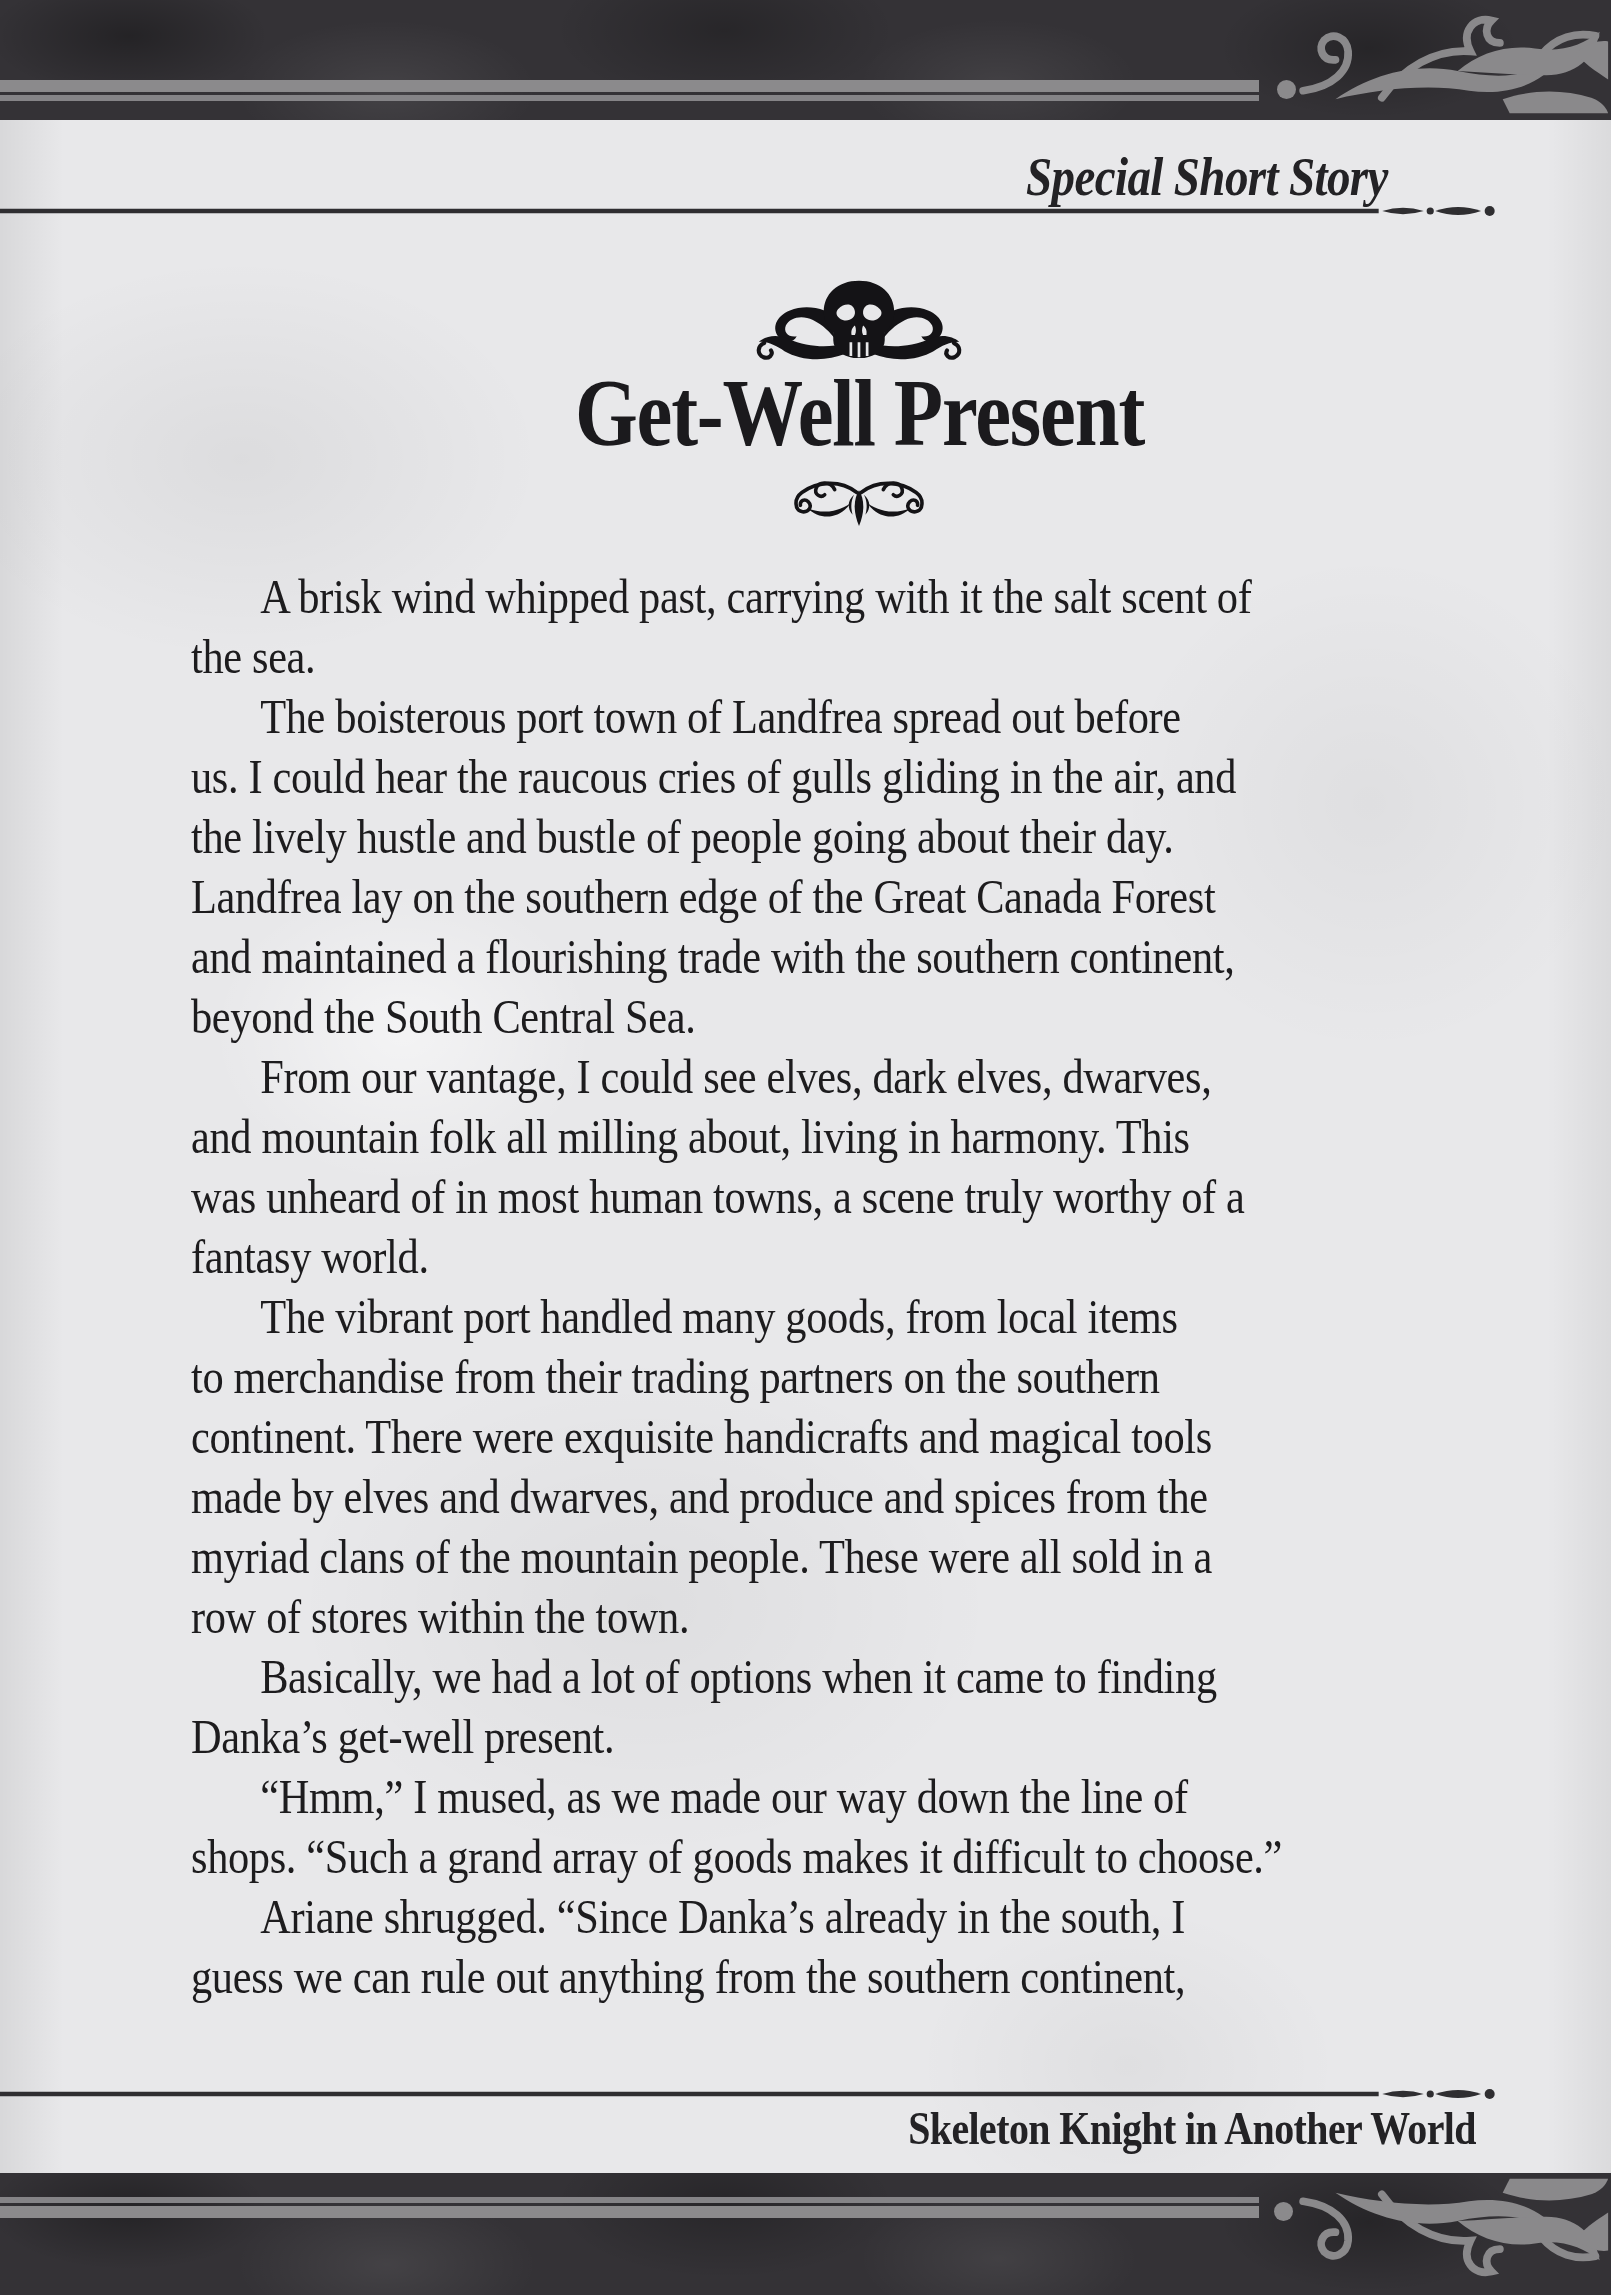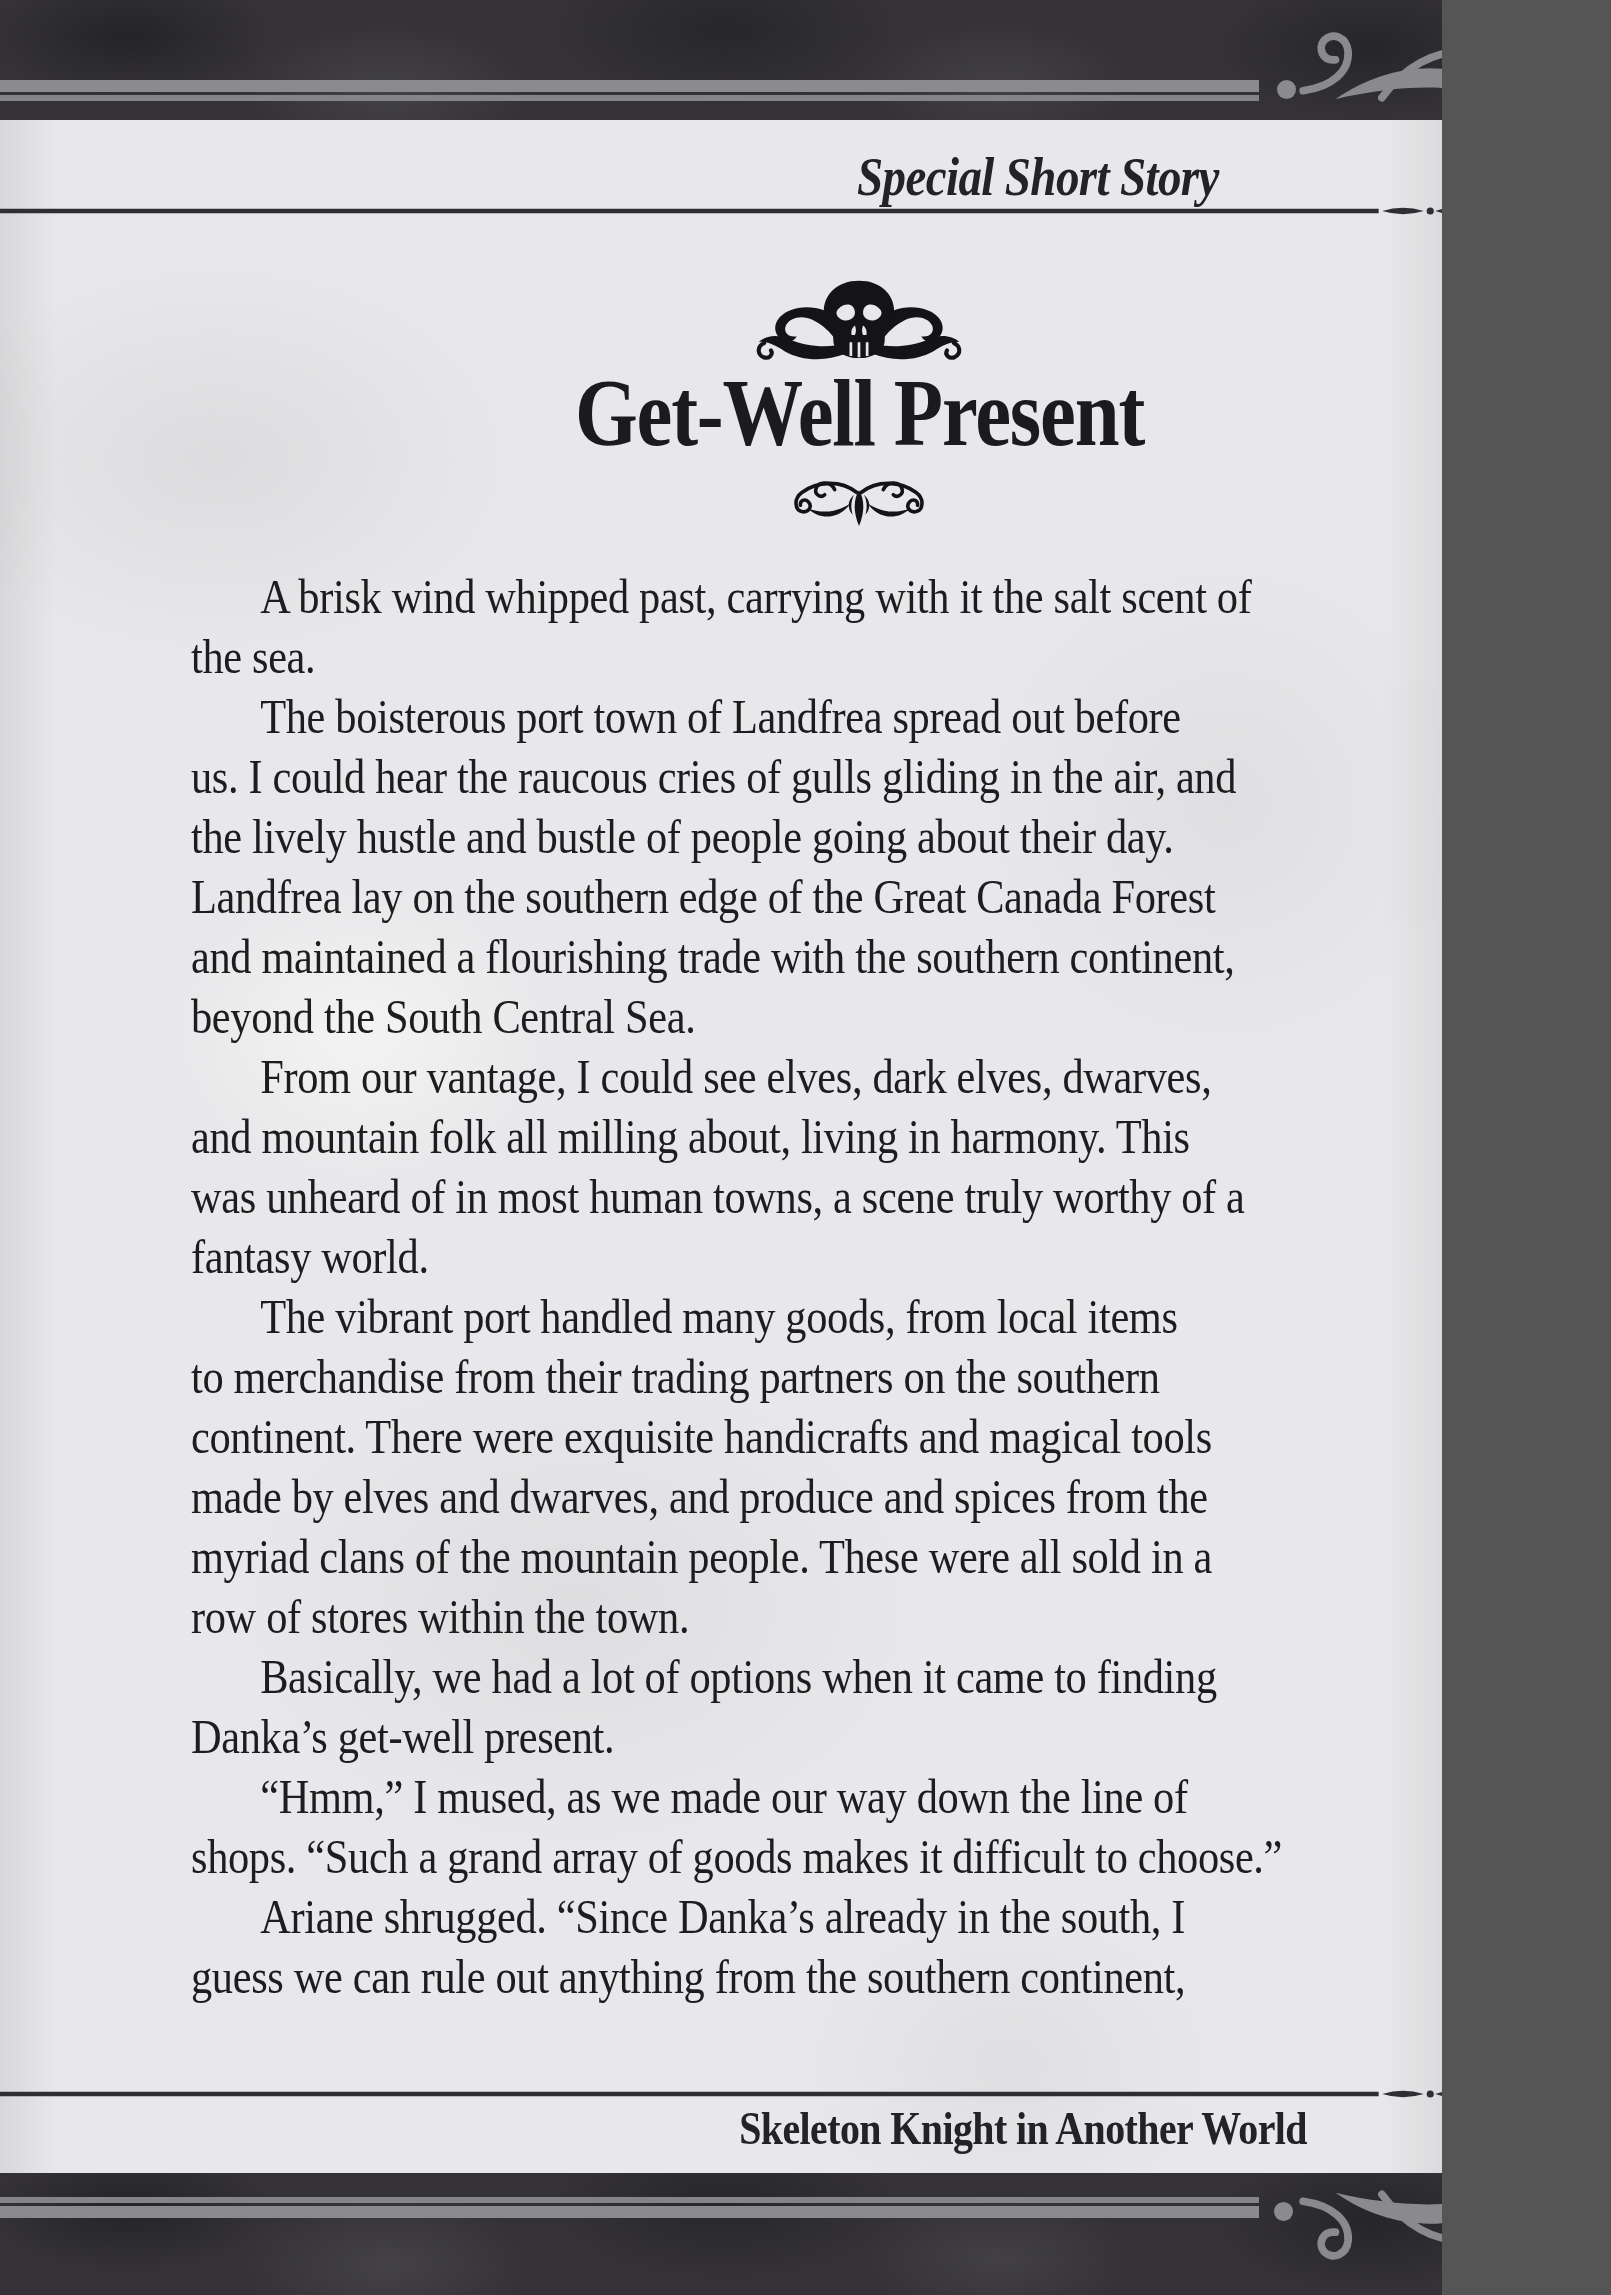--- a/index.html
+++ b/index.html
@@ -1,18 +1,18 @@
 <!DOCTYPE html>
 <html style="font-size:11.5px"><head>
 <meta charset="utf-8">
 <style>
   html,body{margin:0;padding:0;background:#555;}
   .page{
     position:relative;
-    width:1442px;height:2295px;
+    width:1611px;height:2295px;
     overflow:hidden;
     font-family:"Liberation Serif","DejaVu Serif",serif;
     background:
       radial-gradient(430px 286px at 15% 20%, rgba(0,0,0,.05), transparent 70%),
       radial-gradient(358px 358px at 85% 35%, rgba(0,0,0,.04), transparent 70%),
       radial-gradient(501px 358px at 40% 70%, rgba(0,0,0,.045), transparent 70%),
       radial-gradient(301px 229px at 70% 90%, rgba(0,0,0,.04), transparent 70%),
       radial-gradient(272px 215px at 25% 45%, rgba(255,255,255,.5), transparent 70%),
       linear-gradient(90deg, rgba(0,0,0,.07), rgba(0,0,0,0) 4%, rgba(0,0,0,0) 96%, rgba(0,0,0,.06)),
       #e8e8ea;

